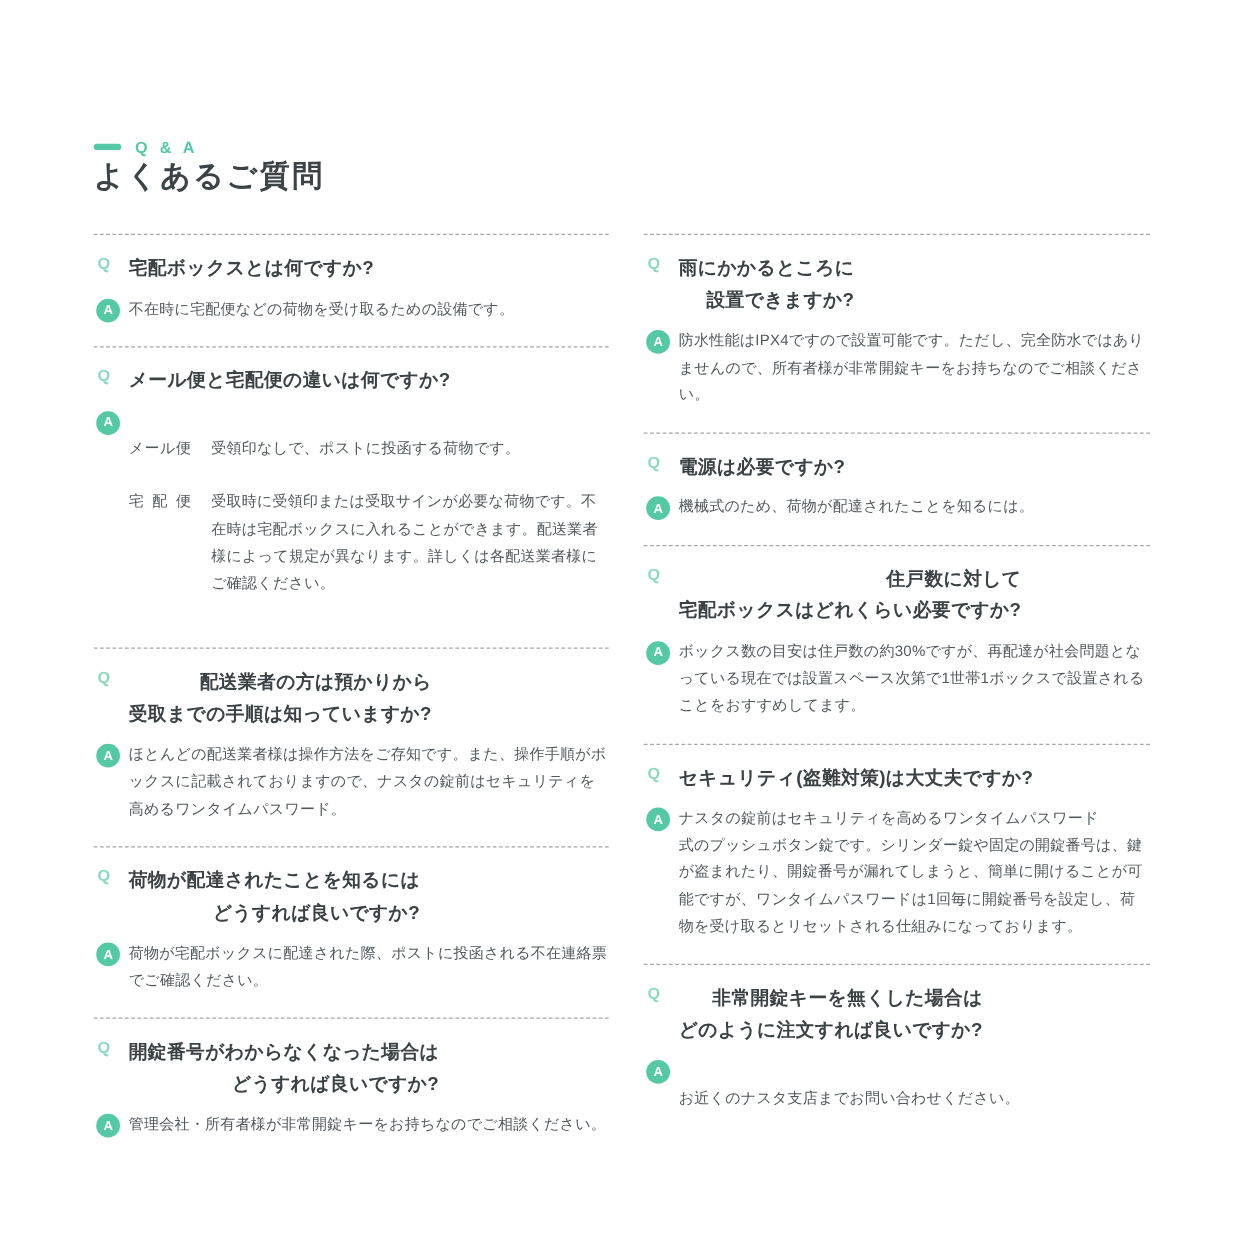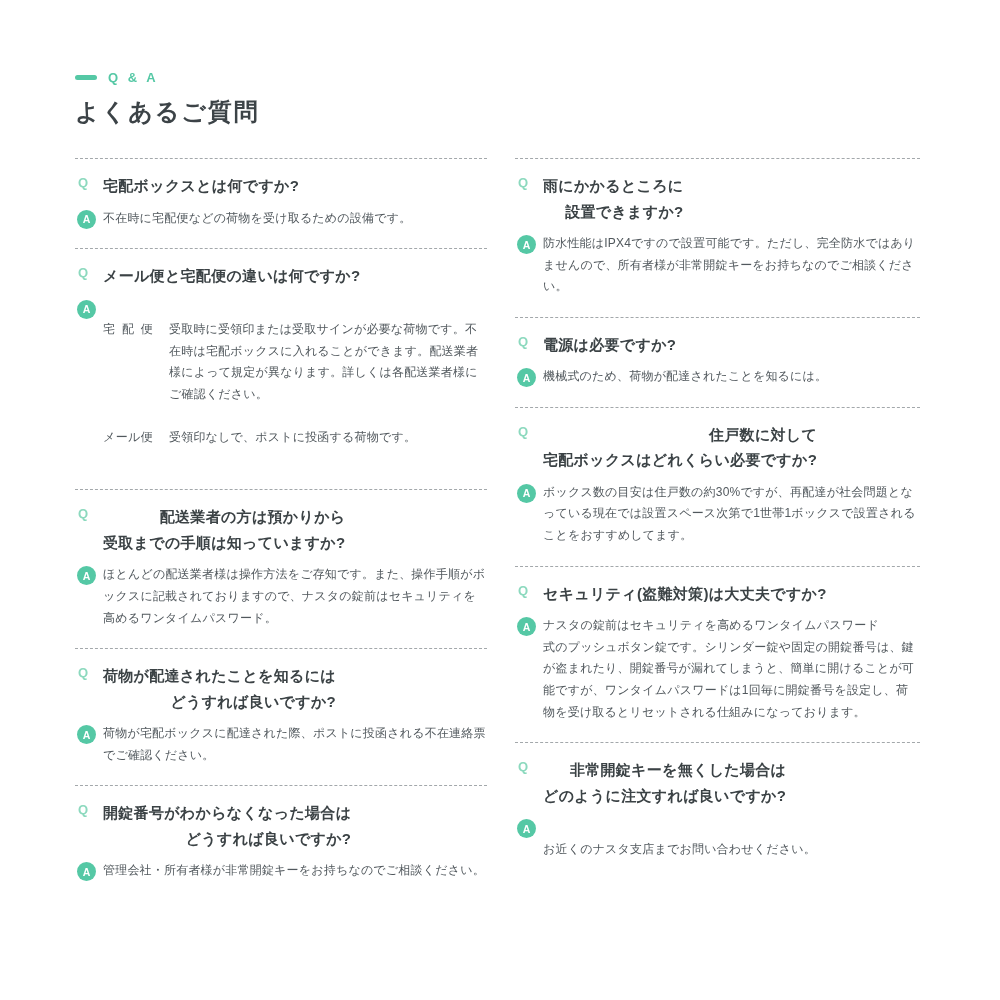--- a/index.html
+++ b/index.html
@@ -9,29 +9,29 @@
     --answer:#51585d;
     --divider:#a3a8ab;
   }
   *{margin:0;padding:0;box-sizing:border-box;}
   html,body{background:#ffffff;}
   body{
     width:1000px;height:1000px;overflow:hidden;
     font-family:"Liberation Sans","DejaVu Sans",sans-serif;
     -webkit-font-smoothing:antialiased;
   }
-  .canvas{width:1000px;height:1000px;padding:70px 0 0 75px;}
+  .canvas{width:1000px;height:1000px;padding:110px 0 0 75px;}
   
   .eyebrow{display:flex;align-items:center;gap:11px;}
   .eyebrow .dash{width:22px;height:5px;border-radius:3px;background:var(--accent);}
   .eyebrow .label{
     color:var(--accent);font-size:13px;font-weight:bold;letter-spacing:3px;
   }
   h1.title{
-    margin-top:11px;font-size:24px;font-weight:600;color:#3c4347;letter-spacing:2px;
+    font-size:24px;font-weight:600;color:#3c4347;letter-spacing:2px;
   }
   
   .columns{
     margin-top:30px;display:grid;grid-template-columns:412px 405px;column-gap:28px;
     align-items:start;width:845px;
   }
   .col{display:block;}
   .qa-item{border-top:1px dashed var(--divider);padding:14px 0 19px;}
   .q-row{display:flex;margin-bottom:9px;}
   .a-row{display:flex;}
@@ -95,27 +95,27 @@
         <div class="q-row">
           <span class="icon-col"><span class="q-icon">Q</span></span>
           <h2 class="q-text">メール便と宅配便の違いは何ですか?</h2>
         </div>
         <div class="a-row">
           <span class="icon-col">
               <span class="a-icon">A</span>
             </span>
           <div class="a-text">
             <div class="def-row">
+              <span class="def-term">メール便</span>
+              <span class="def-desc">受領印なしで、ポストに投函する荷物です。</span>
+            </div>
+            <div class="def-row">
               <span class="def-term">宅配便</span>
               <span class="def-desc">受取時に受領印または受取サインが必要な荷物です。不在時は宅配ボックスに入れることができます。配送業者様によって規定が異なります。詳しくは各配送業者様にご確認ください。</span>
             </div>
-            <div class="def-row">
-              <span class="def-term">メール便</span>
-              <span class="def-desc">受領印なしで、ポストに投函する荷物です。</span>
-            </div>
           </div>
         </div>
       </section>
 
       <section class="qa-item">
         <div class="q-row">
           <span class="icon-col"><span class="q-icon">Q</span></span>
           <h2 class="q-text">配送業者の方は預かりから
 受取までの手順は知っていますか?</h2>
         </div>

